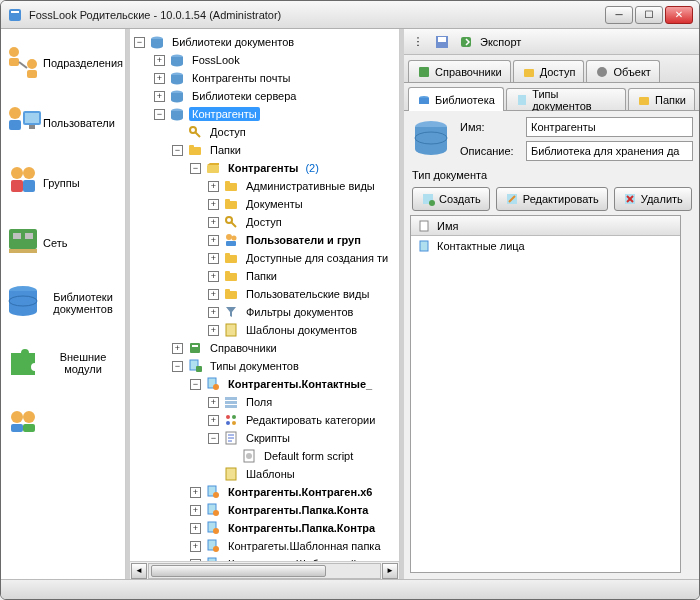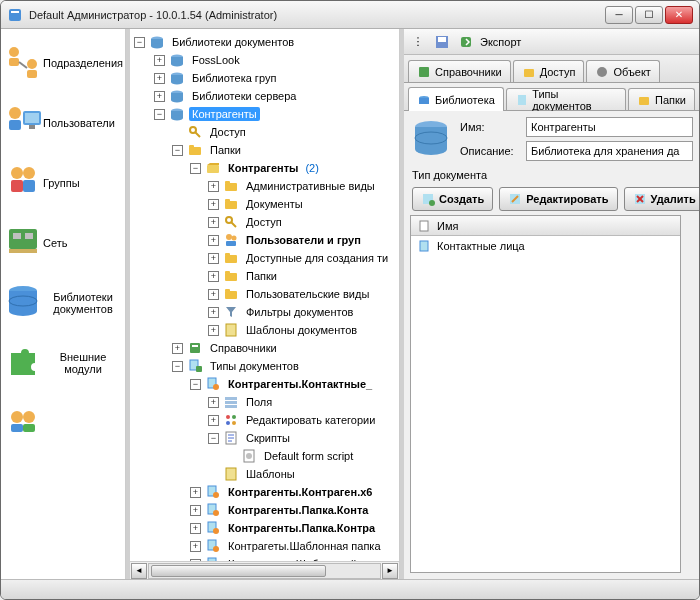--- a/index.html
+++ b/index.html
@@ -36,42 +36,42 @@
   .tabrow { height: 28px; background: linear-gradient(#f0f0f0,#e0e0e0); display: flex; align-items: flex-end; padding: 0 4px; border-bottom: 1px solid #a0a0a0; gap: 2px; }
   .tab { height: 22px; padding: 0 8px; border: 1px solid #a0a0a0; border-bottom: none; border-radius: 3px 3px 0 0; background: linear-gradient(#fafafa,#e4e4e4); display: flex; align-items: center; gap: 4px; cursor: pointer; }
   .tab.active { height: 24px; background: #fff; position: relative; top: 1px; }
   .form-area { background: #f0f0f0; padding: 6px; display: flex; gap: 8px; }
   .db-icon { width: 42px; height: 42px; }
   .form-fields { flex: 1; display: flex; flex-direction: column; gap: 4px; }
   .field-row { display: flex; align-items: center; gap: 6px; }
   .field-row .flabel { width: 60px; }
   .field-row input { flex: 1; height: 20px; border: 1px solid #999; padding: 0 4px; background: #fff; }
   .section-label { padding: 2px 8px; }
-  .btn-row { padding: 4px 8px; display: flex; gap: 6px; font-weight: bold; }
+  .btn-row { padding: 4px 8px; display: flex; gap: 6px; }
   .btn { height: 24px; padding: 0 8px; border: 1px solid #888; border-radius: 3px; background: linear-gradient(#fdfdfd,#d8d8d8); display: flex; align-items: center; gap: 4px; cursor: pointer; }
   .list-area { flex: 1; margin: 0 18px 6px 6px; border: 1px solid #a0a0a0; background: #fff; display: flex; flex-direction: column; }
   .list-header { height: 20px; background: linear-gradient(#fafafa,#e0e0e0); border-bottom: 1px solid #bbb; display: flex; align-items: center; padding: 0 6px; gap: 6px; }
   .list-row { height: 20px; display: flex; align-items: center; padding: 0 6px; gap: 6px; cursor: pointer; }
   .list-row.sel { background: #3399ff; color: #fff; }
   .statusbar { height: 20px; background: linear-gradient(#f0f0f0,#d8d8d8); border-top: 1px solid #bbb; }
   .splitter { width: 4px; background: #d0d0d0; cursor: col-resize; }
   svg { display: block; }
 </style>
 </head>
 <body>
 
 <div class="window">
   <div class="titlebar">
     <span class="icon">
       <svg width="16" height="16">
           <rect x="2" y="2" width="12" height="12" fill="#4a90d9" rx="2"></rect>
           <rect x="4" y="4" width="8" height="2" fill="#fff"></rect>
         </svg>
     </span>
-    <span class="title">Default Администратор - 10.0.1.54 (Administrator)</span>
+    <span class="title">FossLook Родительские - 10.0.1.54 (Administrator)</span>
     <div class="winbtns">
       <div class="winbtn">─</div>
       <div class="winbtn">☐</div>
       <div class="winbtn close">✕</div>
     </div>
   </div>
 
   <div class="body">
 
     <div class="sidebar">
@@ -180,21 +180,21 @@
           </div>
           <div class="tree-row" style="padding-left: 22px;">
             <span class="expander">+</span>
             <span class="tico">
               <svg width="16" height="16">
                 <ellipse cx="8" cy="5" rx="6" ry="2.5" fill="#7ab0e0"></ellipse>
                 <rect x="2" y="5" width="12" height="7" fill="#5a9ad0"></rect>
                 <ellipse cx="8" cy="12" rx="6" ry="2.5" fill="#5a9ad0"></ellipse>
               </svg>
             </span>
-            <span class="tlabel">Библиотека груп</span>
+            <span class="tlabel">Контрагенты почты</span>
           </div>
           <div class="tree-row" style="padding-left: 22px;">
             <span class="expander">+</span>
             <span class="tico">
               <svg width="16" height="16">
                 <ellipse cx="8" cy="5" rx="6" ry="2.5" fill="#7ab0e0"></ellipse>
                 <rect x="2" y="5" width="12" height="7" fill="#5a9ad0"></rect>
                 <ellipse cx="8" cy="12" rx="6" ry="2.5" fill="#5a9ad0"></ellipse>
               </svg>
             </span>

